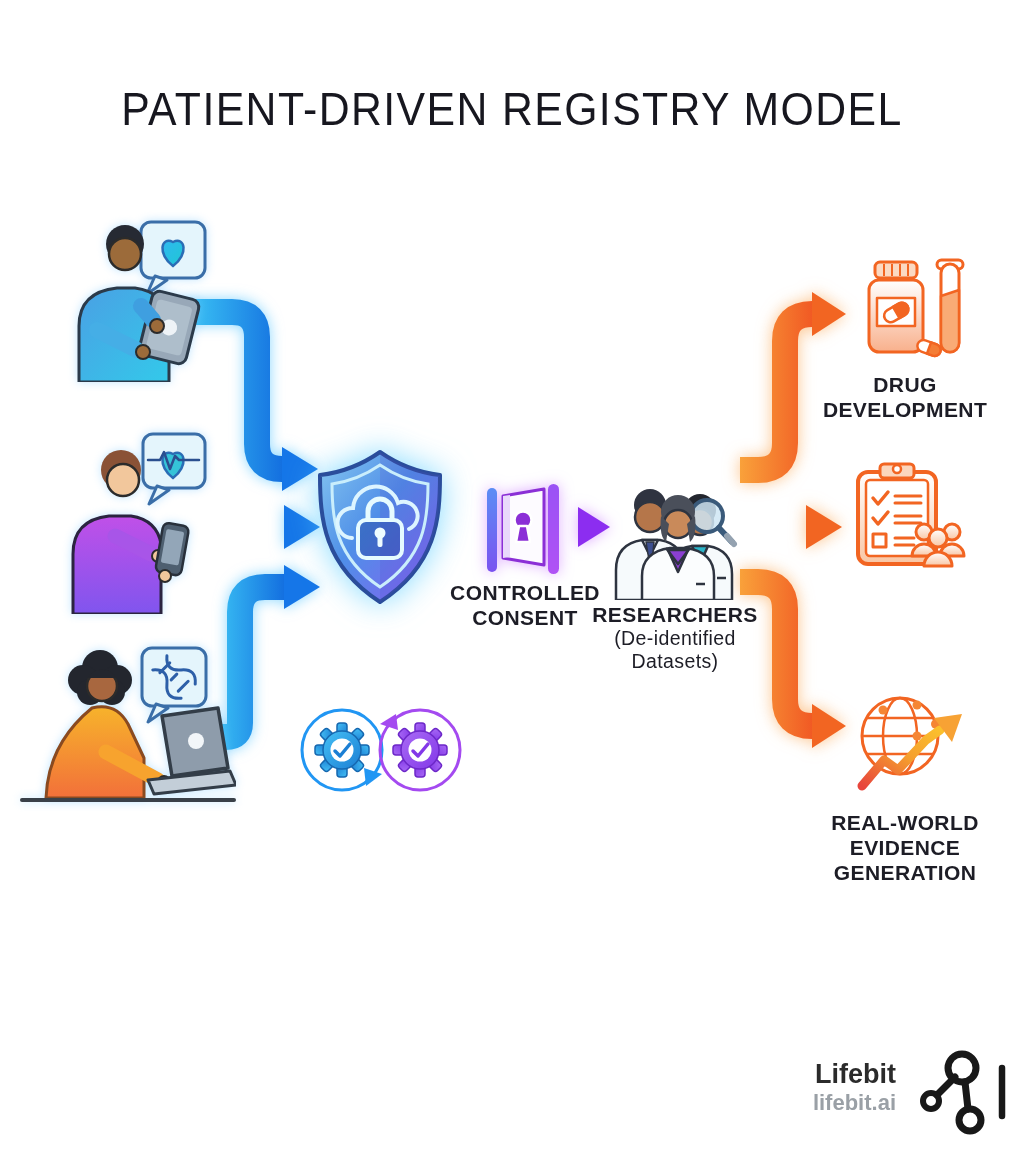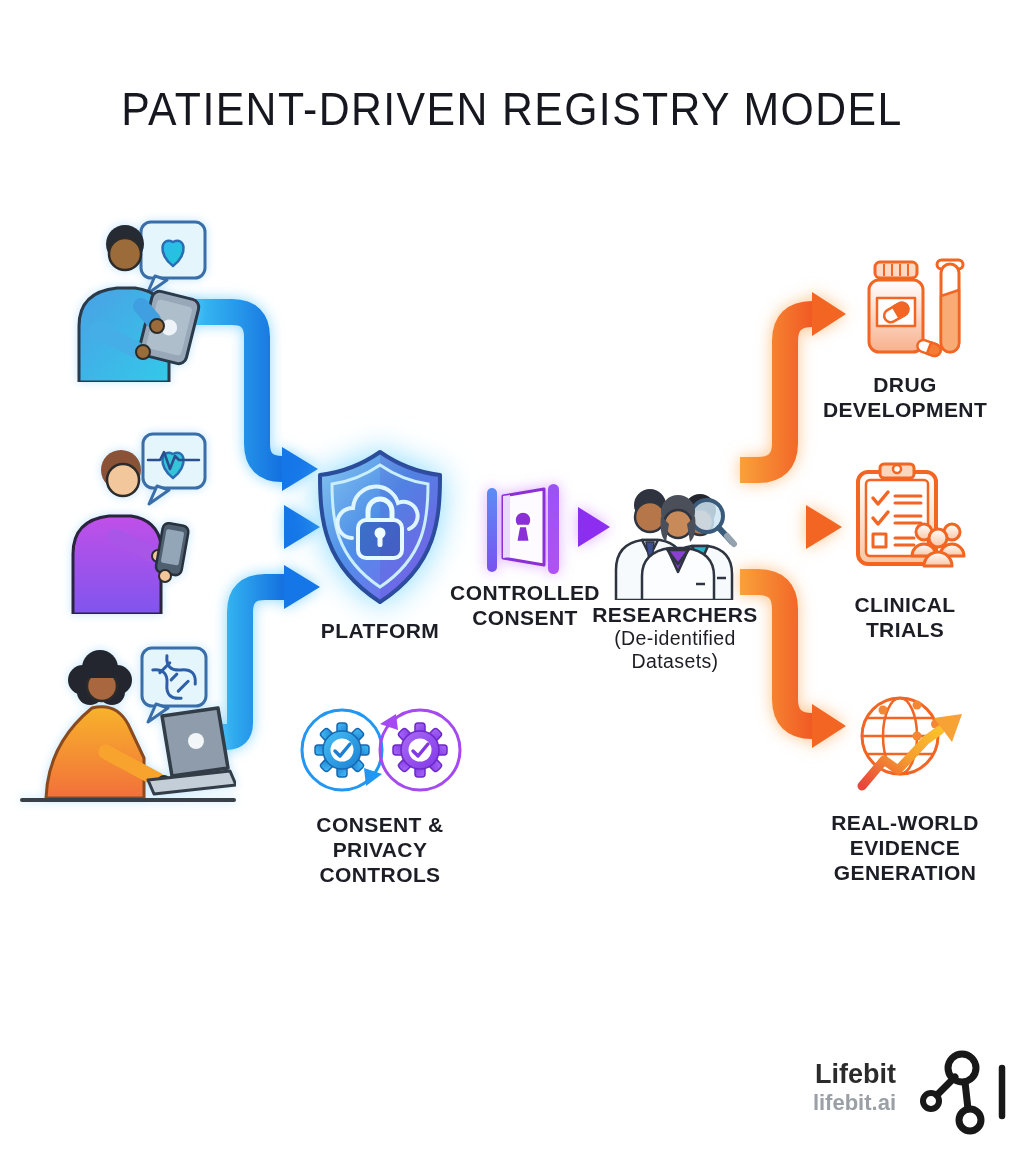--- a/index.html
+++ b/index.html
@@ -372,43 +372,33 @@
         <circle cx="69" cy="15" r="4.5"></circle>
         <circle cx="88" cy="34" r="5"></circle>
       <circle cx="69" cy="46" r="4.5"></circle>
         <circle cx="38" cy="72" r="4.5"></circle>
     </g>
     <polyline points="14,96 36,70 50,80 78,50 92,40" fill="none" stroke="url(#trendG)" stroke-width="9" stroke-linecap="round" stroke-linejoin="round"></polyline>
     <polygon points="86,28 114,24 104,52" fill="#f7a234"></polygon>
   </svg>
 
   <div class="lbl" style="left:280px;top:618px;width:200px">
-    <div>PLATFORM</div>
   </div>
   <div class="lbl" style="left:435px;top:580px;width:180px">
     <div>CONTROLLED</div>
     <div>CONSENT</div>
   </div>
   <div class="lbl" style="left:585px;top:602px;width:180px">
     <div>RESEARCHERS</div>
     <div class="sub">(De-identified</div>
     <div class="sub">Datasets)</div>
   </div>
-  <div class="lbl" style="left:290px;top:812px;width:180px">
-    <div>CONSENT &amp;</div>
-    <div>PRIVACY</div>
-    <div>CONTROLS</div>
-  </div>
   <div class="lbl" style="left:815px;top:372px;width:180px">
     <div>DRUG</div>
     <div>DEVELOPMENT</div>
-  </div>
-  <div class="lbl" style="left:815px;top:592px;width:180px">
-    <div>CLINICAL</div>
-    <div>TRIALS</div>
   </div>
   <div class="lbl" style="left:815px;top:810px;width:180px">
     <div>REAL-WORLD</div>
     <div>EVIDENCE</div>
     <div>GENERATION</div>
   </div>
 
   <div class="brand">
     <div class="brand-name">Lifebit</div>
     <div class="brand-domain">lifebit.ai</div>

